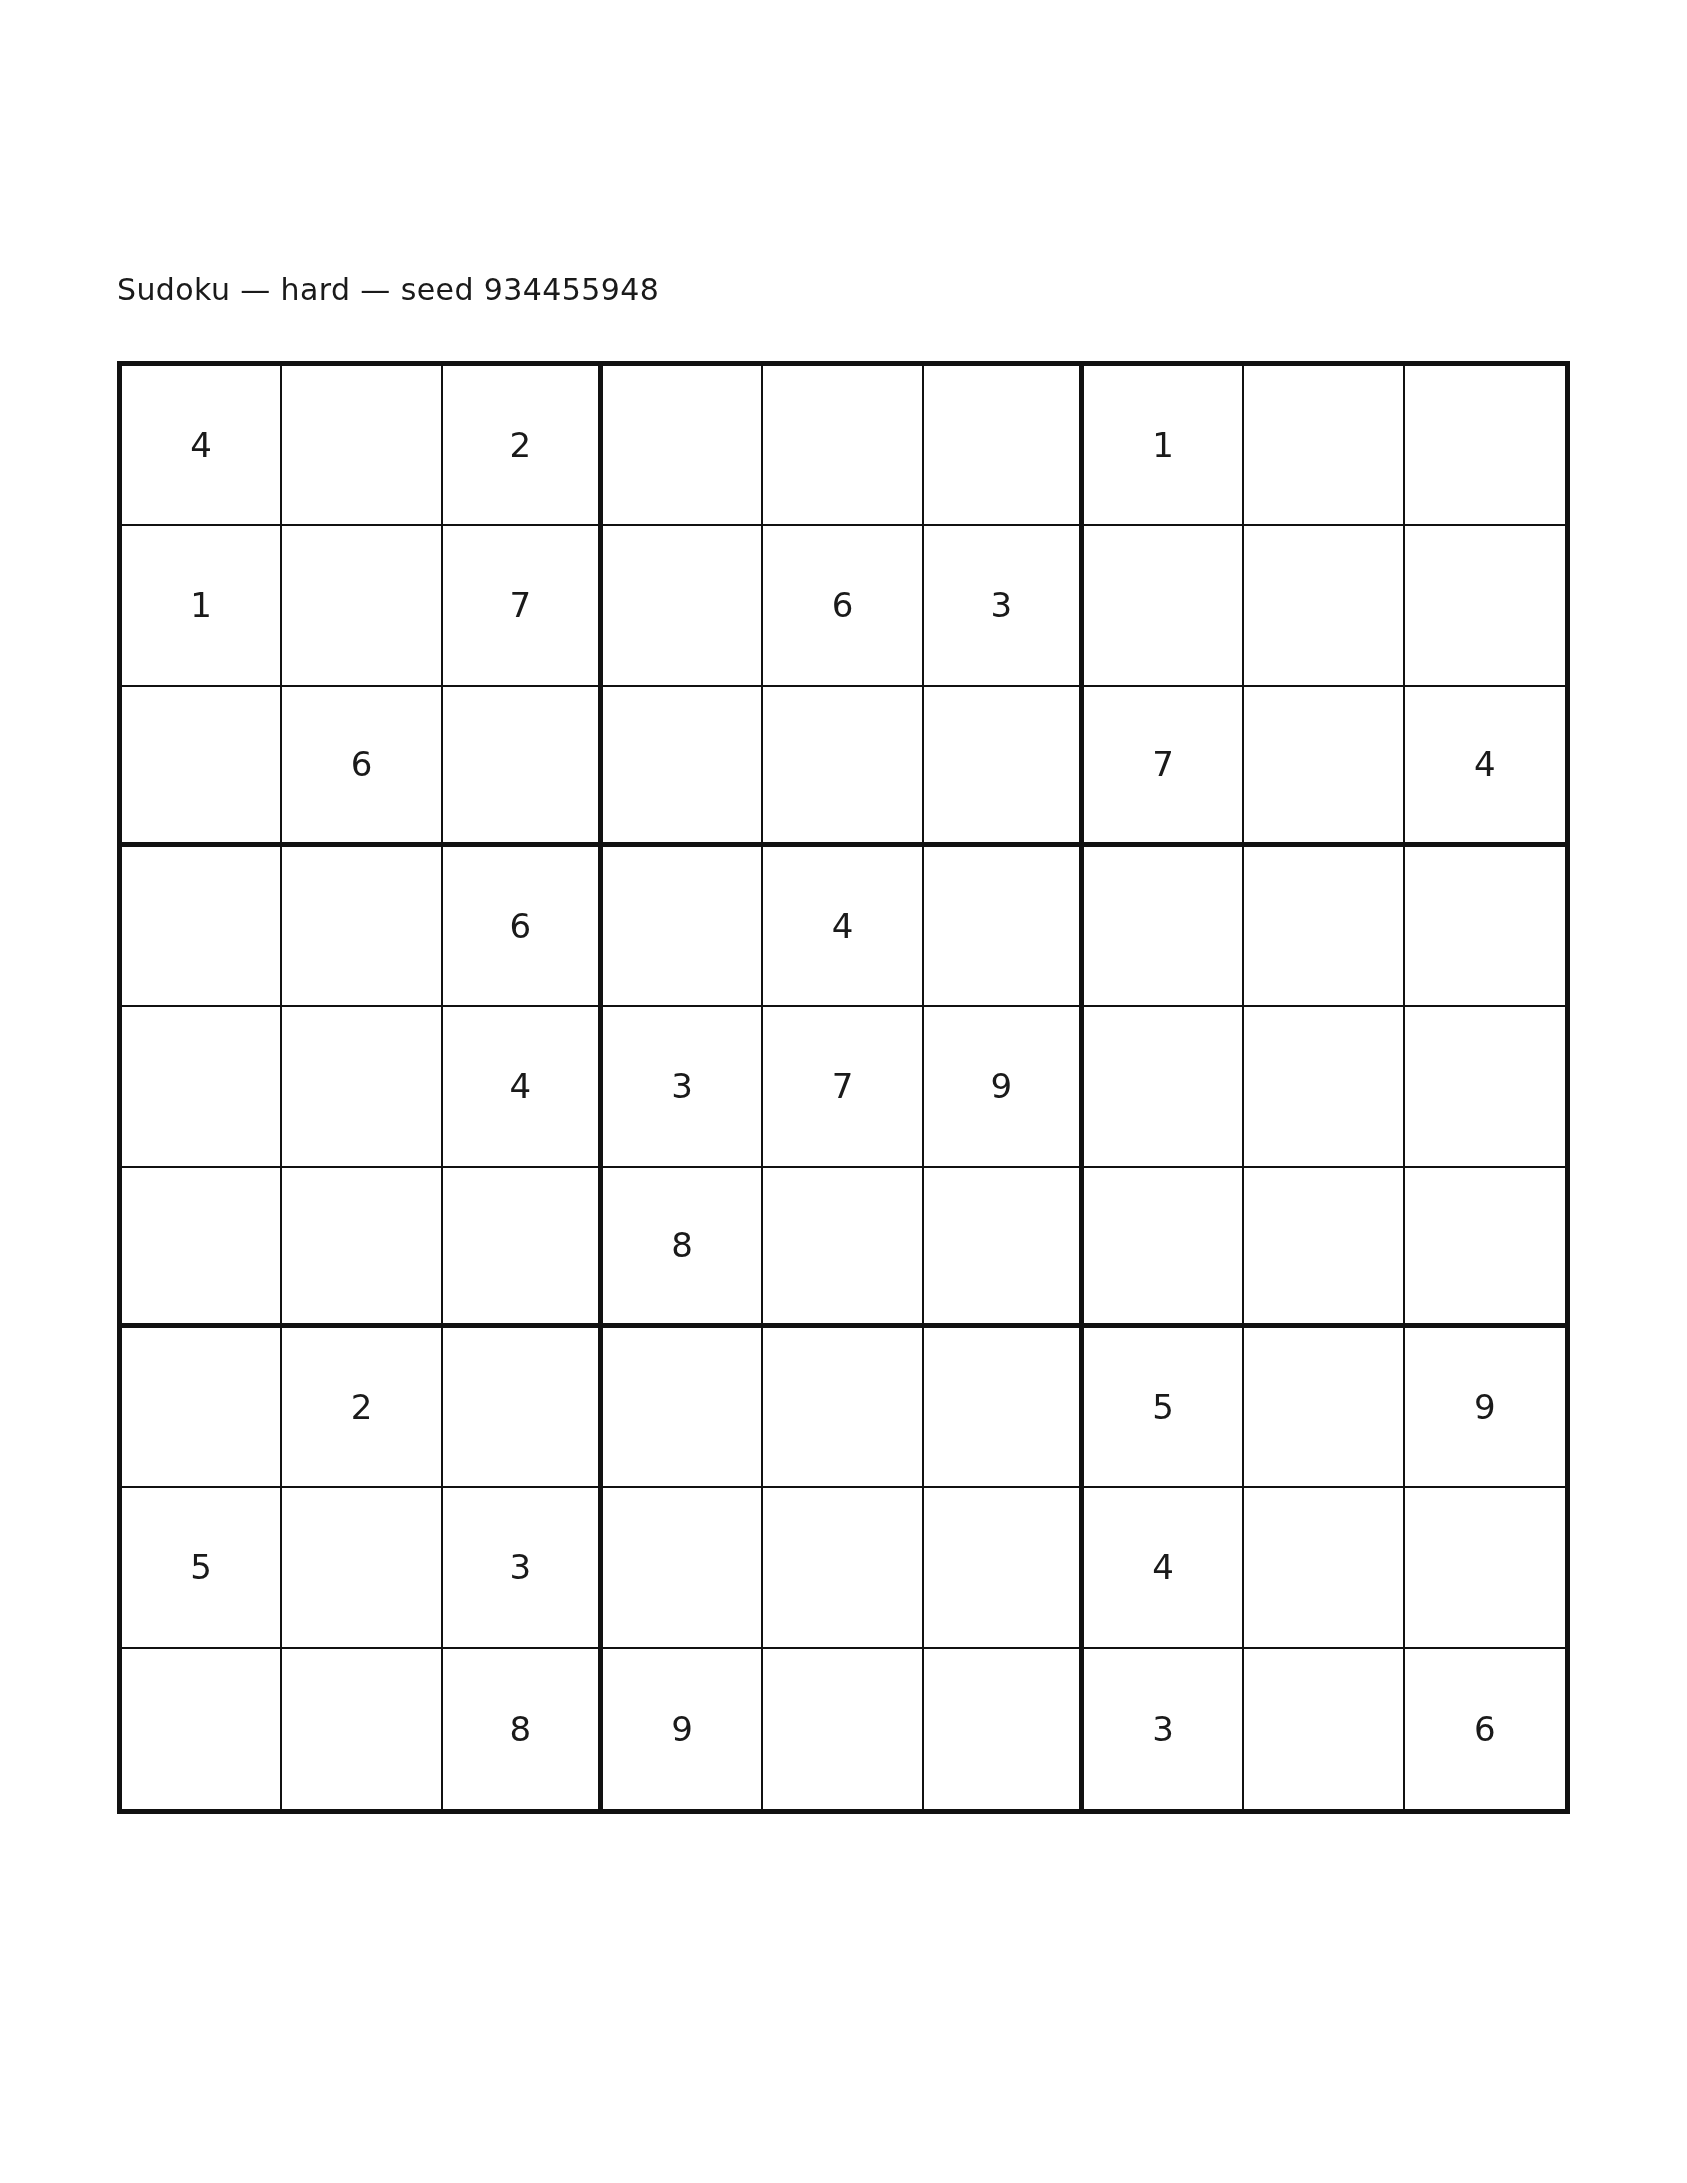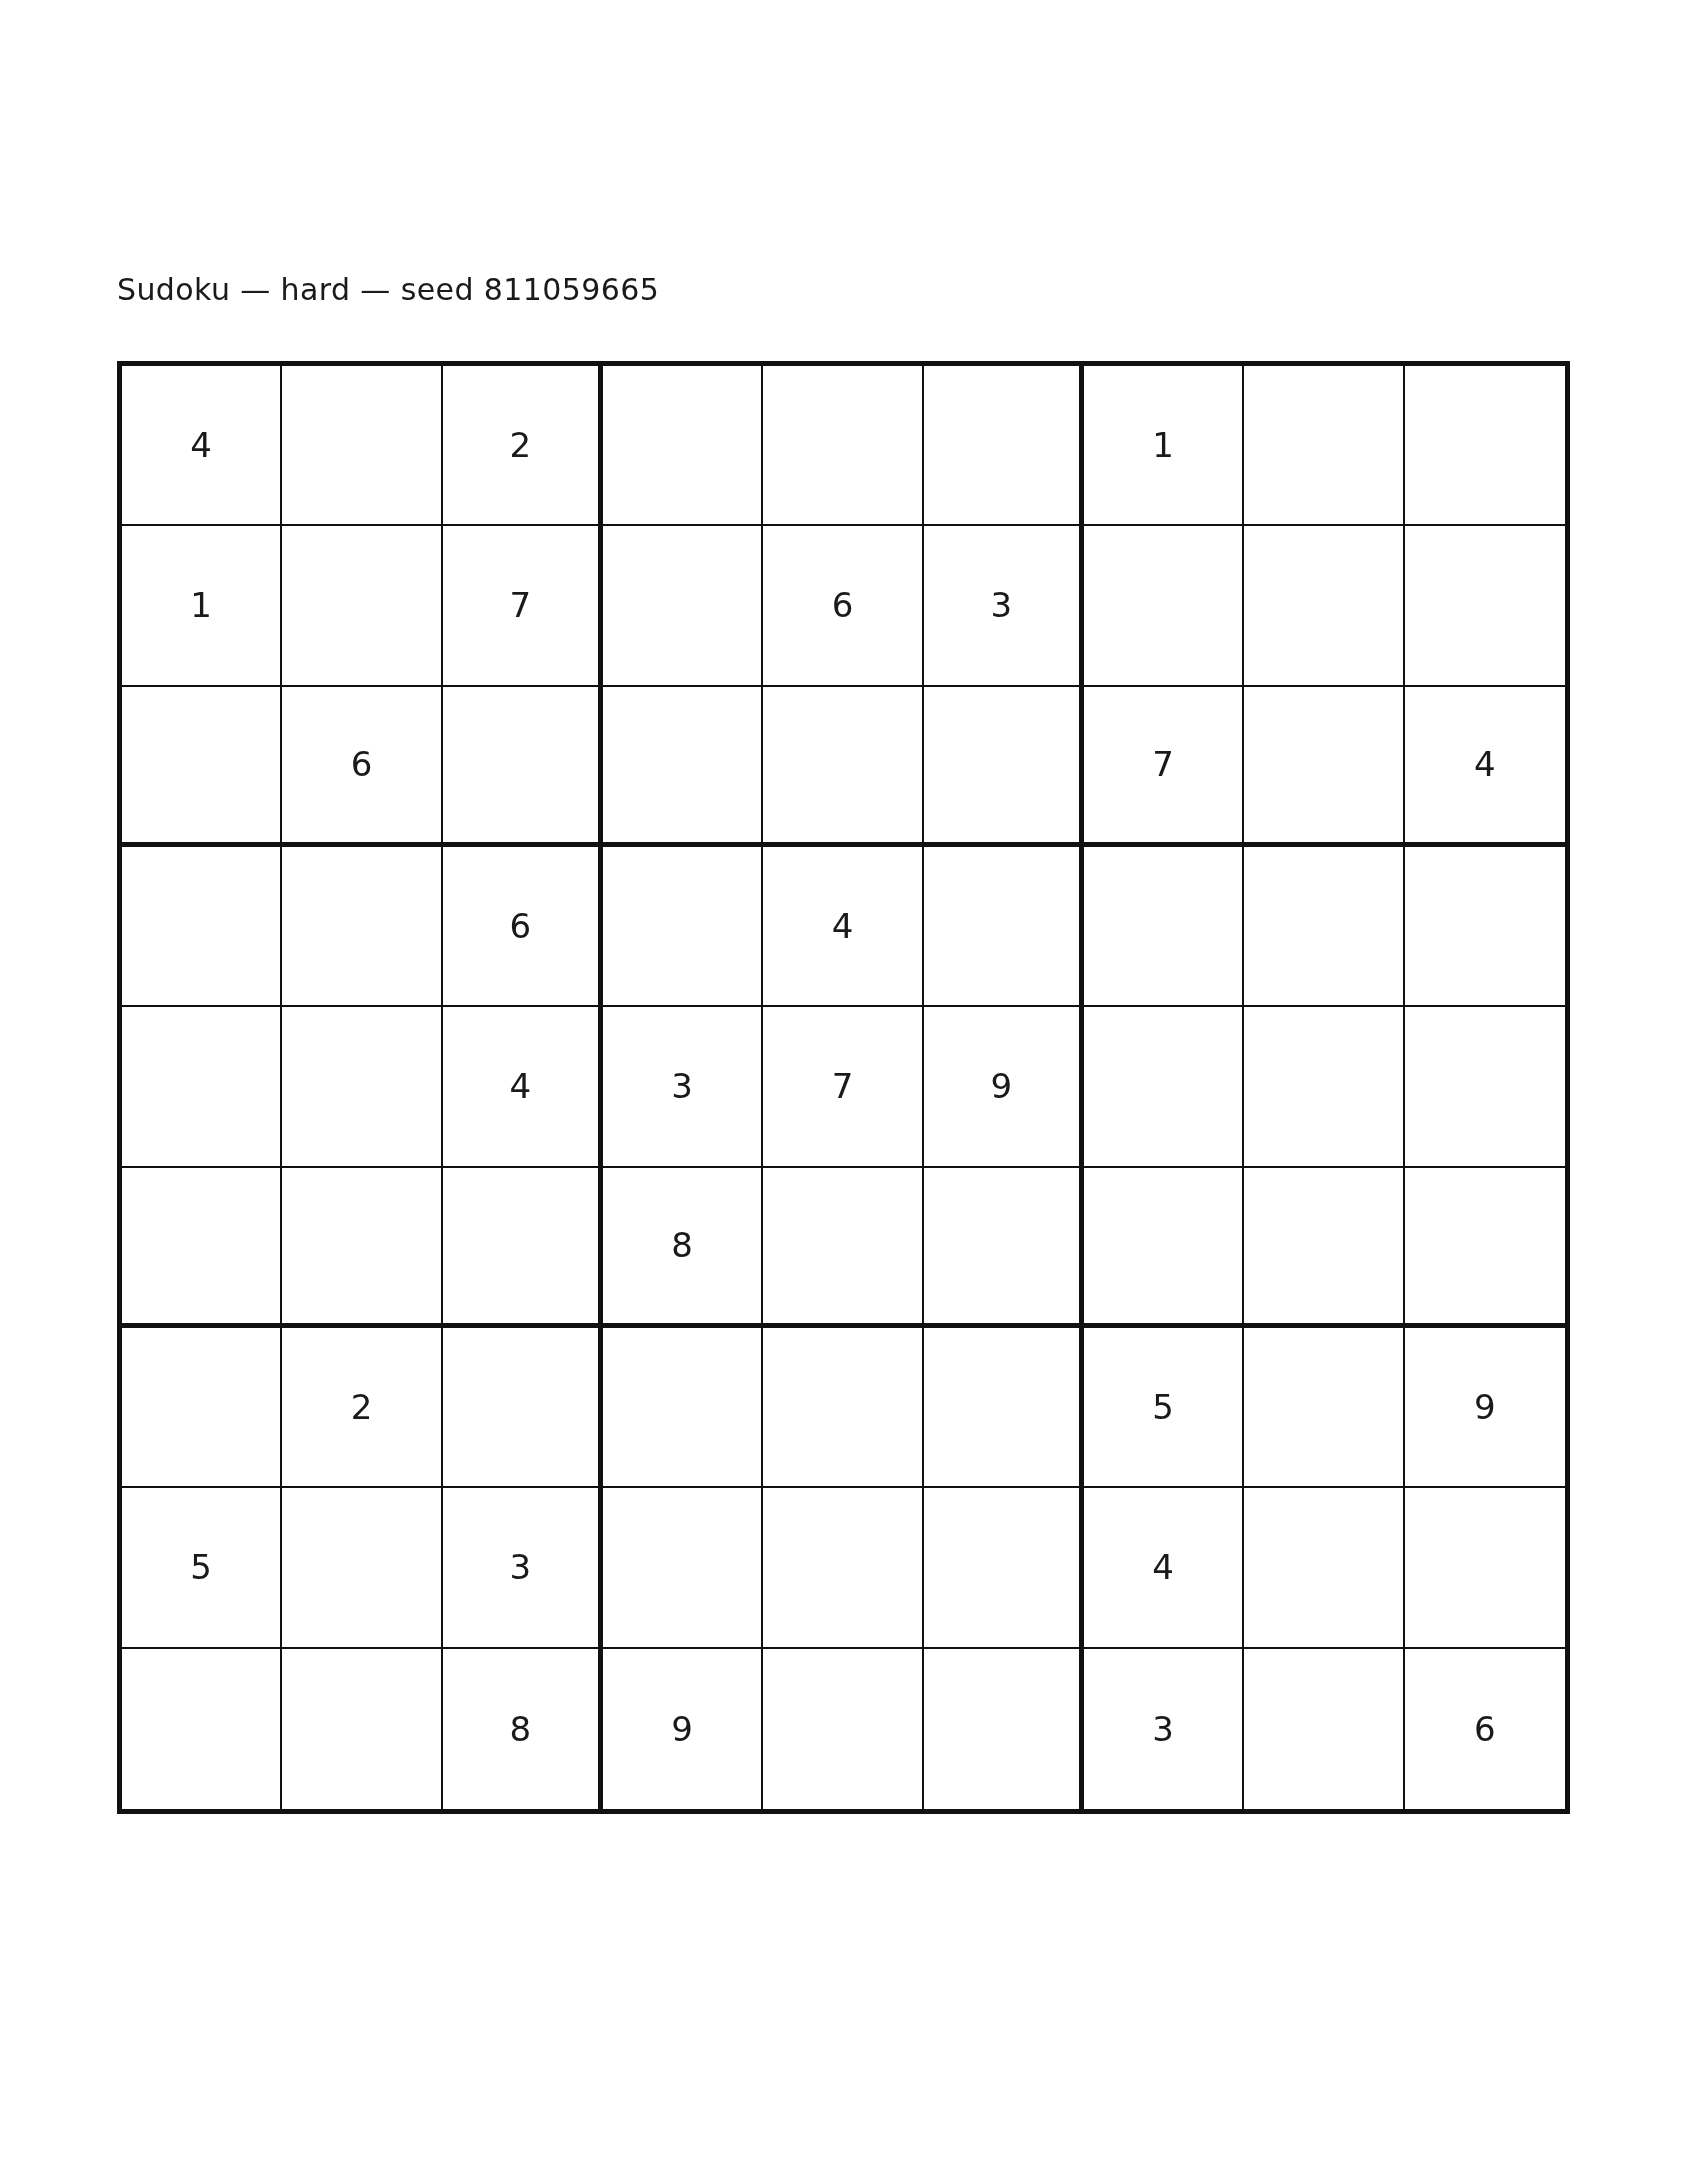--- a/index.html
+++ b/index.html
@@ -56,21 +56,21 @@
   .cell.col-8 { border-right: none; }
   .cell.row-8 { border-bottom: none; }
 
   
   .cell.block-right { border-right: 5px solid #111111; }
   .cell.block-bottom { border-bottom: 5px solid #111111; }
 </style>
 </head>
 <body>
 
-<div id="puzzle-title">Sudoku — hard — seed 811059665</div>
+<div id="puzzle-title">Sudoku — hard — seed 934455948</div>
 
 <div id="sudoku-grid">
     <div class="cell col-0 row-0">4</div>
     <div class="cell col-1 row-0"></div>
     <div class="cell col-2 row-0 block-right">2</div>
     <div class="cell col-3 row-0"></div>
     <div class="cell col-4 row-0"></div>
     <div class="cell col-5 row-0 block-right"></div>
     <div class="cell col-6 row-0">1</div>
     <div class="cell col-7 row-0"></div>

